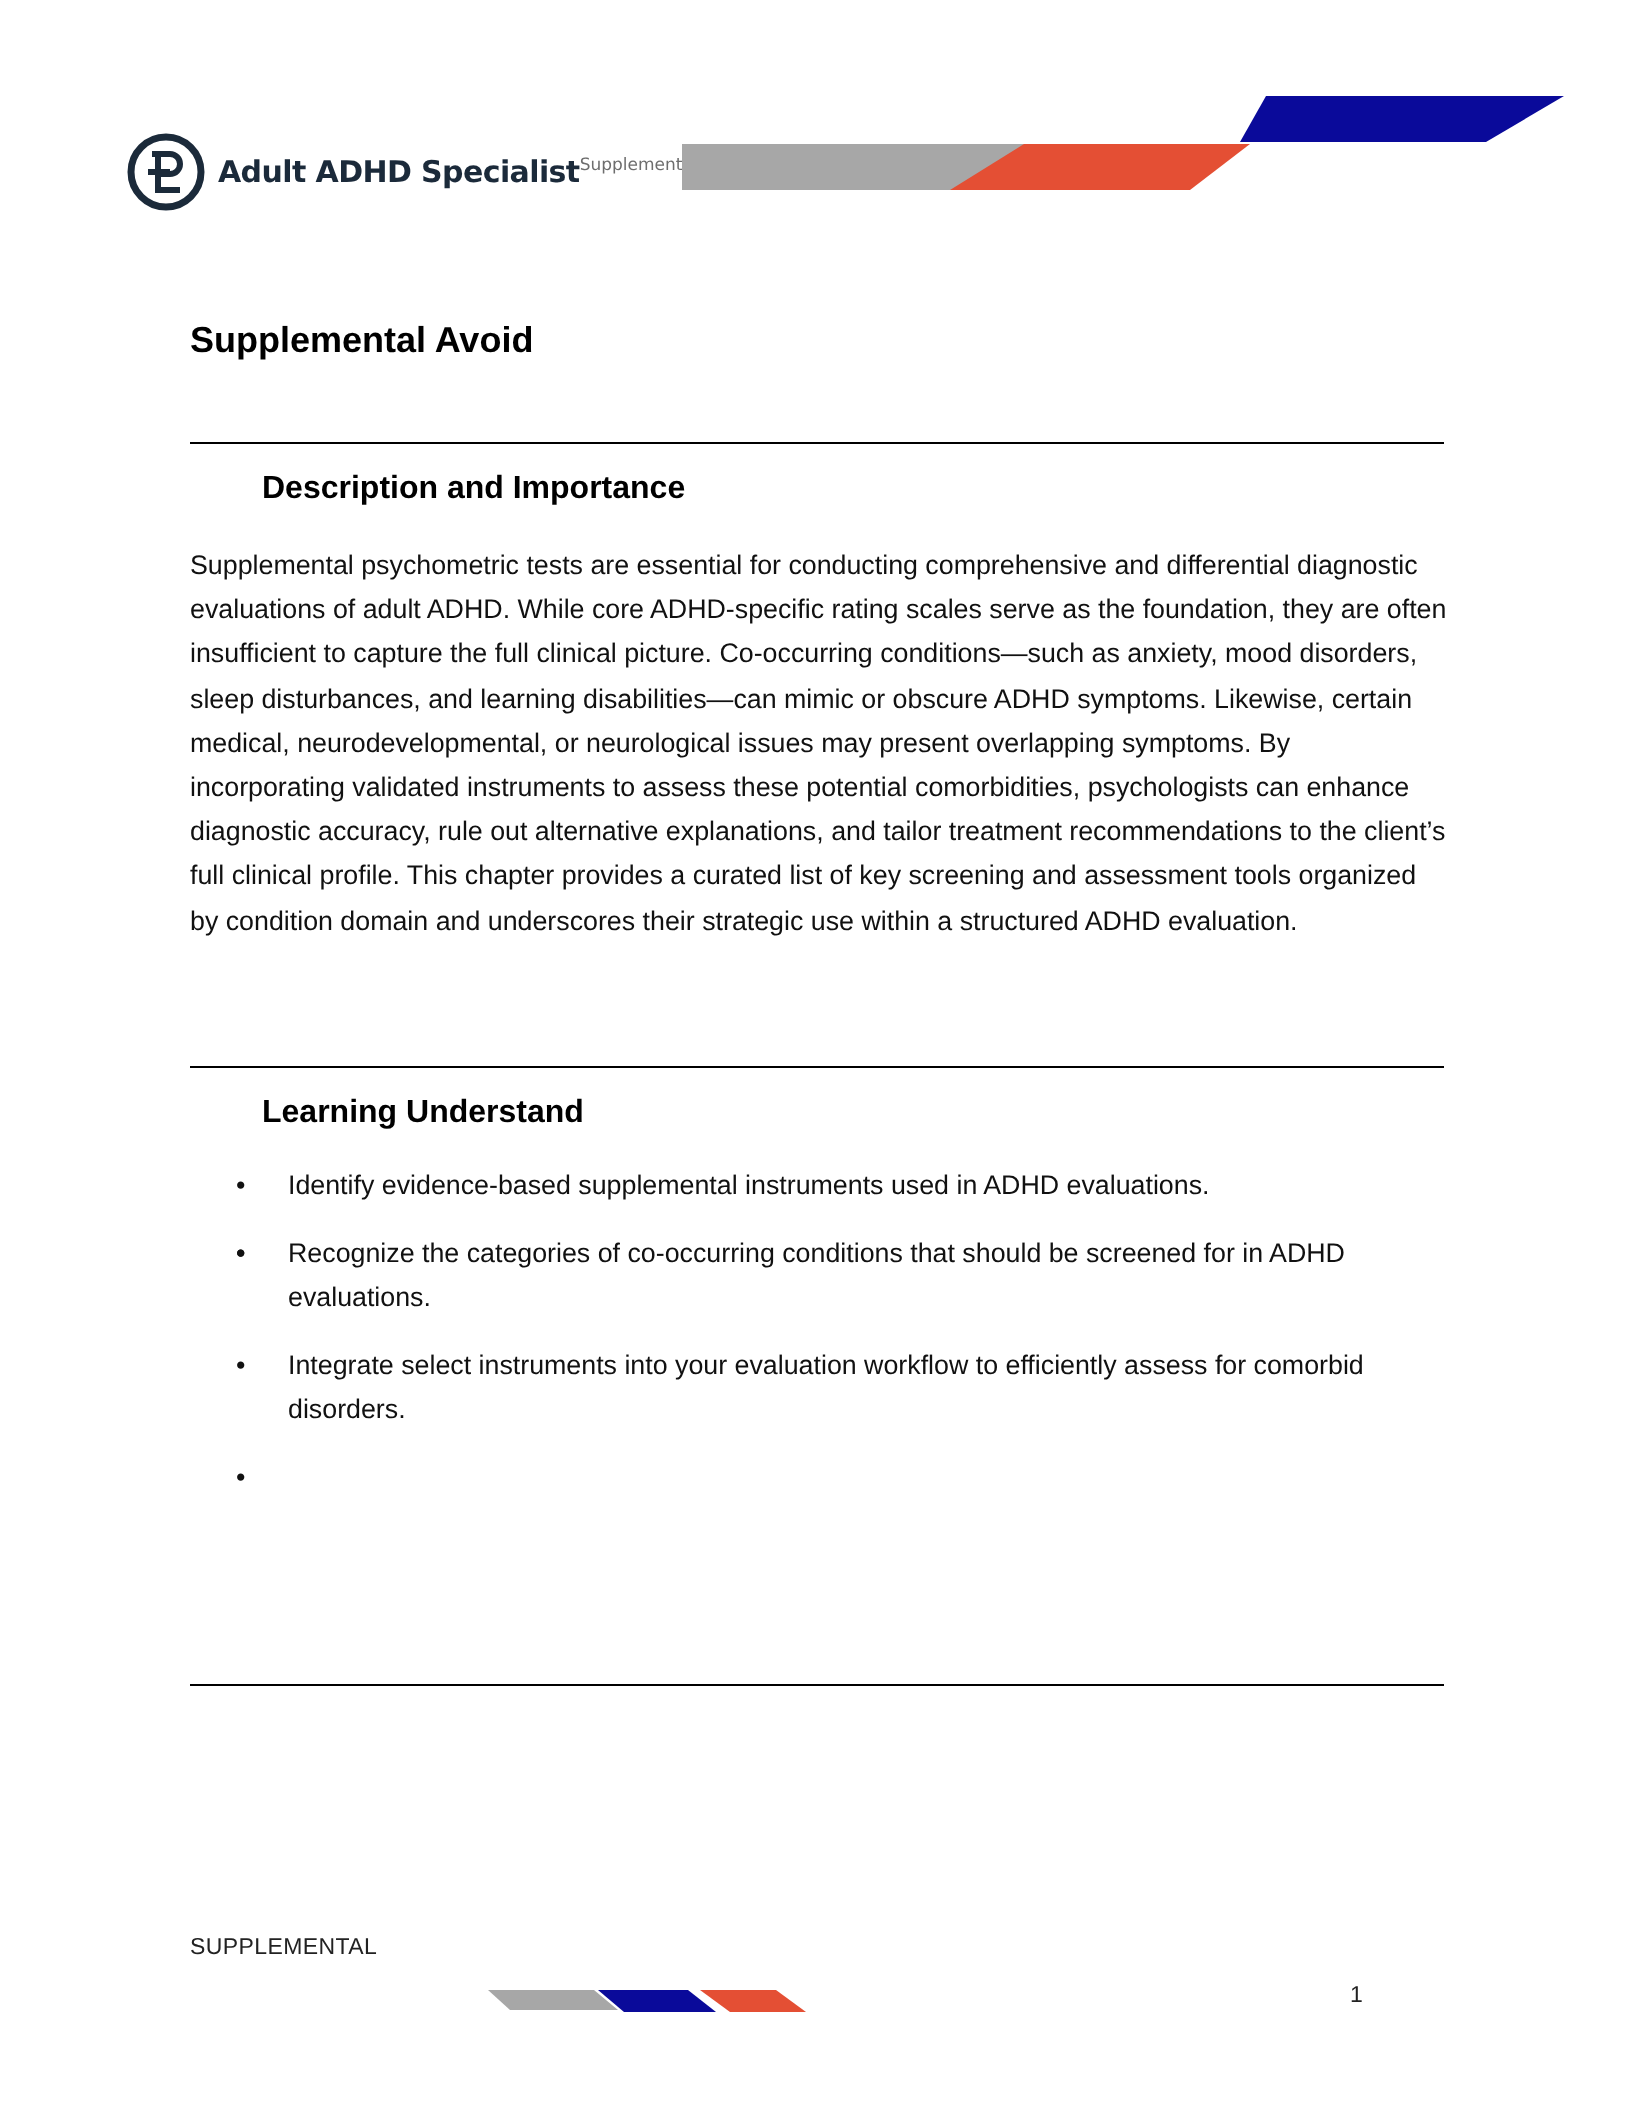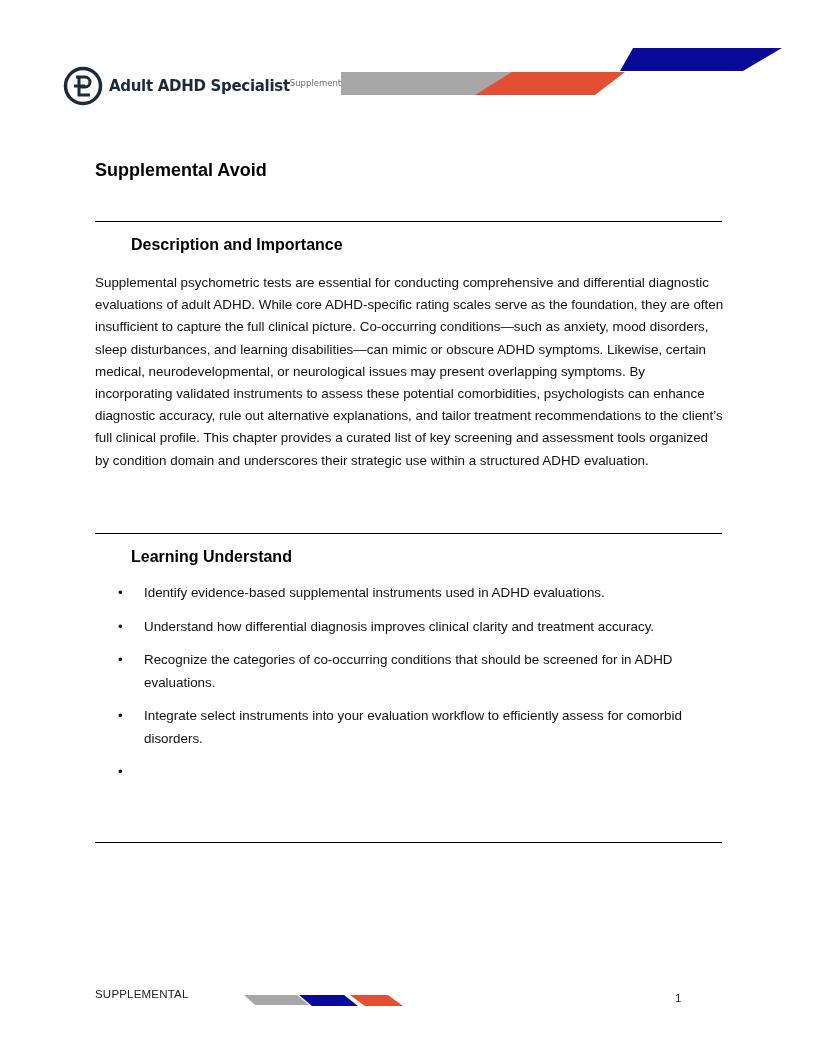--- a/index.html
+++ b/index.html
@@ -11,21 +11,21 @@
   .logo-title { font-family: "DejaVu Sans", sans-serif; font-weight: bold; font-size: 15px; color: #1b2a3a; letter-spacing: -0.3px; line-height: 17px; }
   .logo-sub { font-family: "DejaVu Sans", sans-serif; font-size: 8.5px; color: #6d6d6d; line-height: 10px; }
   .header-bars { position: absolute; left: 340px; top: 47px; width: 450px; height: 50px; }
   .h1 { position: absolute; left: 95px; top: 160px; font-size: 18px; font-weight: bold; }
   .rule { position: absolute; left: 95px; width: 627px; height: 1px; background: #000; }
   .h2 { position: absolute; left: 95px; font-size: 16px; font-weight: bold; margin-left: 36px; }
   .para { position: absolute; left: 95px; top: 272px; width: 630px; font-size: 13.4px; line-height: 22.2px; color: #111; }
   .objectives { position: absolute; left: 95px; top: 582px; width: 640px; margin: 0; padding: 0; list-style: none; }
   .objectives li { position: relative; padding-left: 49px; font-size: 13.4px; line-height: 22.2px; margin-bottom: 11.5px; color: #111; }
   .objectives li .bullet { position: absolute; left: 23px; top: 0; }
-  .footer-label { position: absolute; left: 95px; top: 988px; font-size: 11.5px; color: #222; letter-spacing: 0.2px; }
+  .footer-label { position: absolute; left: 95px; top: 968px; font-size: 11.5px; color: #222; letter-spacing: 0.2px; }
   .footer-bars { position: absolute; left: 243px; top: 994px; width: 210px; height: 14px; }
   .page-num { position: absolute; left: 675px; top: 992px; font-size: 11.5px; color: #222; }
 </style>
 </head>
 <body>
 
 <div class="logo">
   <svg class="logo-mark" viewBox="0 0 40 40">
     <circle cx="20" cy="20" r="17.5" fill="none" stroke="#1b2a3a" stroke-width="3.5"></circle>
     <path d="M13 11 H22 a5 5 0 0 1 0 10 H16" fill="none" stroke="#1b2a3a" stroke-width="3"></path>
@@ -47,21 +47,21 @@
 <div class="h1">Supplemental Avoid</div>
 <div class="rule" style="top:221px"></div>
 
 <div class="h2" style="top:236px">Description and Importance</div>
 <div class="para">Supplemental psychometric tests are essential for conducting comprehensive and differential diagnostic evaluations of adult ADHD. While core ADHD-specific rating scales serve as the foundation, they are often insufficient to capture the full clinical picture. Co-occurring conditions—such as anxiety, mood disorders, sleep disturbances, and learning disabilities—can mimic or obscure ADHD symptoms. Likewise, certain medical, neurodevelopmental, or neurological issues may present overlapping symptoms. By incorporating validated instruments to assess these potential comorbidities, psychologists can enhance diagnostic accuracy, rule out alternative explanations, and tailor treatment recommendations to the client’s full clinical profile. This chapter provides a curated list of key screening and assessment tools organized by condition domain and underscores their strategic use within a structured ADHD evaluation.</div>
 <div class="rule" style="top:533px"></div>
 
 <div class="h2" style="top:548px">Learning Understand</div>
 <ul class="objectives">
   <li><span class="bullet">•</span><span>Identify evidence-based supplemental instruments used in ADHD evaluations.</span></li>
-  <li><span class="bullet">•</span><span>Understand how differential diagnosis improves clinical clarity and treatment accuracy.</span></li>
+  <li><span class="bullet">•</span></li>
   <li><span class="bullet">•</span><span>Recognize the categories of co-occurring conditions that should be screened for in ADHD evaluations.</span></li>
   <li><span class="bullet">•</span><span>Integrate select instruments into your evaluation workflow to efficiently assess for comorbid disorders.</span></li>
   <li><span class="bullet">•</span></li>
 </ul>
 <div class="rule" style="top:842px"></div>
 
 <div class="footer-label">SUPPLEMENTAL</div>
 <svg class="footer-bars" viewBox="0 0 210 14">
   <polygon points="1,1 54,1 66,11 12,11" fill="#a7a7a7"></polygon>
   <polygon points="56,1 101,1 115,12 69,12" fill="#0a0a9a"></polygon>

